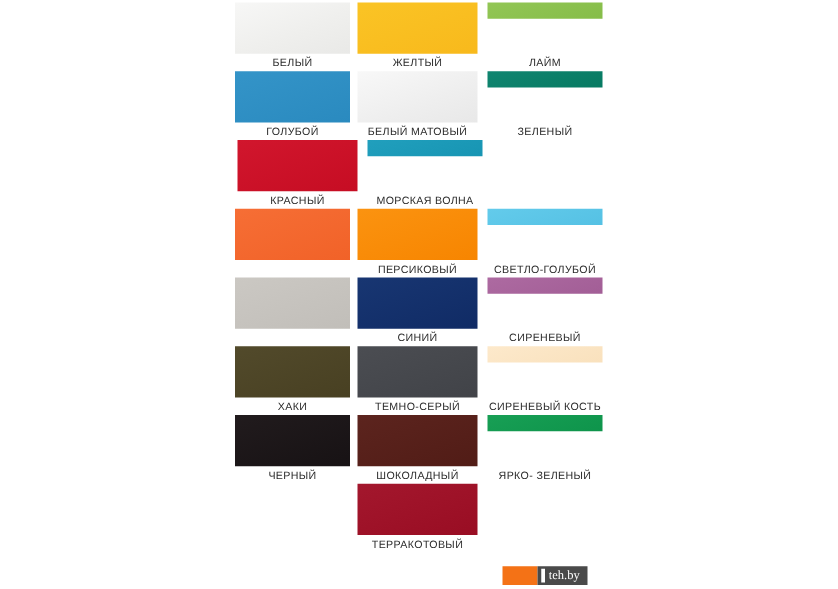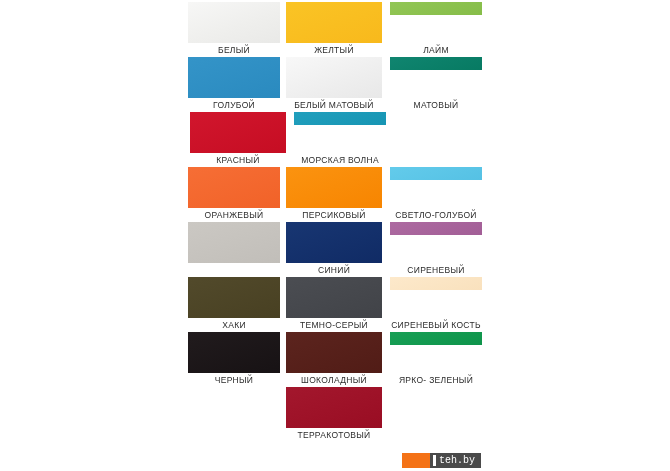--- a/index.html
+++ b/index.html
@@ -97,21 +97,21 @@
   }
   #watermark .wm-tick {
     width: 3px;
     height: 11px;
     background: #ffffff;
     margin-right: 3px;
   }
   #watermark .wm-text {
     font-size: 10px;
     color: #ffffff;
-    font-family: Liberation Mono, monospace;
+    font-family: Liberation Serif, serif;
     letter-spacing: 0px;
     line-height: 15px;
   }
 </style>
 </head>
 <body>
 
 <div id="palette-sheet">
 
   <div class="swatch-grid">
@@ -135,39 +135,38 @@
       <div class="swatch-cell col-0">
         <span class="swatch-chip" style="background: linear-gradient(160deg, rgb(52, 148, 200) 0%, rgb(42, 138, 191) 100%);"></span>
         <span class="swatch-label">ГОЛУБОЙ</span>
       </div>
       <div class="swatch-cell col-1">
         <span class="swatch-chip" style="background: linear-gradient(160deg, rgb(248, 248, 248) 0%, rgb(238, 238, 238) 60%, rgb(232, 232, 232) 100%);"></span>
         <span class="swatch-label">БЕЛЫЙ МАТОВЫЙ</span>
       </div>
       <div class="swatch-cell col-2">
         <span class="swatch-chip" style="background: linear-gradient(160deg, rgb(16, 133, 112) 0%, rgb(7, 122, 98) 100%);"></span>
-        <span class="swatch-label">МАТОВЫЙ</span>
+        <span class="swatch-label">ЗЕЛЕНЫЙ</span>
       </div>
     </div>
 
     <div class="swatch-row">
       <div class="swatch-cell col-1">
         <span class="swatch-chip" style="background: linear-gradient(160deg, rgb(209, 22, 45) 0%, rgb(198, 13, 35) 100%);"></span>
         <span class="swatch-label">КРАСНЫЙ</span>
       </div>
       <div class="swatch-cell col-2">
         <span class="swatch-chip" style="background: linear-gradient(160deg, rgb(33, 159, 189) 0%, rgb(23, 149, 179) 100%);"></span>
         <span class="swatch-label">МОРСКАЯ ВОЛНА</span>
       </div>
     </div>
 
     <div class="swatch-row">
       <div class="swatch-cell col-0">
         <span class="swatch-chip" style="background: linear-gradient(160deg, rgb(246, 110, 53) 0%, rgb(241, 98, 40) 100%);"></span>
-        <span class="swatch-label">ОРАНЖЕВЫЙ</span>
       </div>
       <div class="swatch-cell col-1">
         <span class="swatch-chip" style="background: linear-gradient(160deg, rgb(251, 147, 16) 0%, rgb(247, 133, 0) 100%);"></span>
         <span class="swatch-label">ПЕРСИКОВЫЙ</span>
       </div>
       <div class="swatch-cell col-2">
         <span class="swatch-chip" style="background: linear-gradient(160deg, rgb(99, 203, 235) 0%, rgb(85, 193, 228) 100%);"></span>
         <span class="swatch-label">СВЕТЛО-ГОЛУБОЙ</span>
       </div>
     </div>

